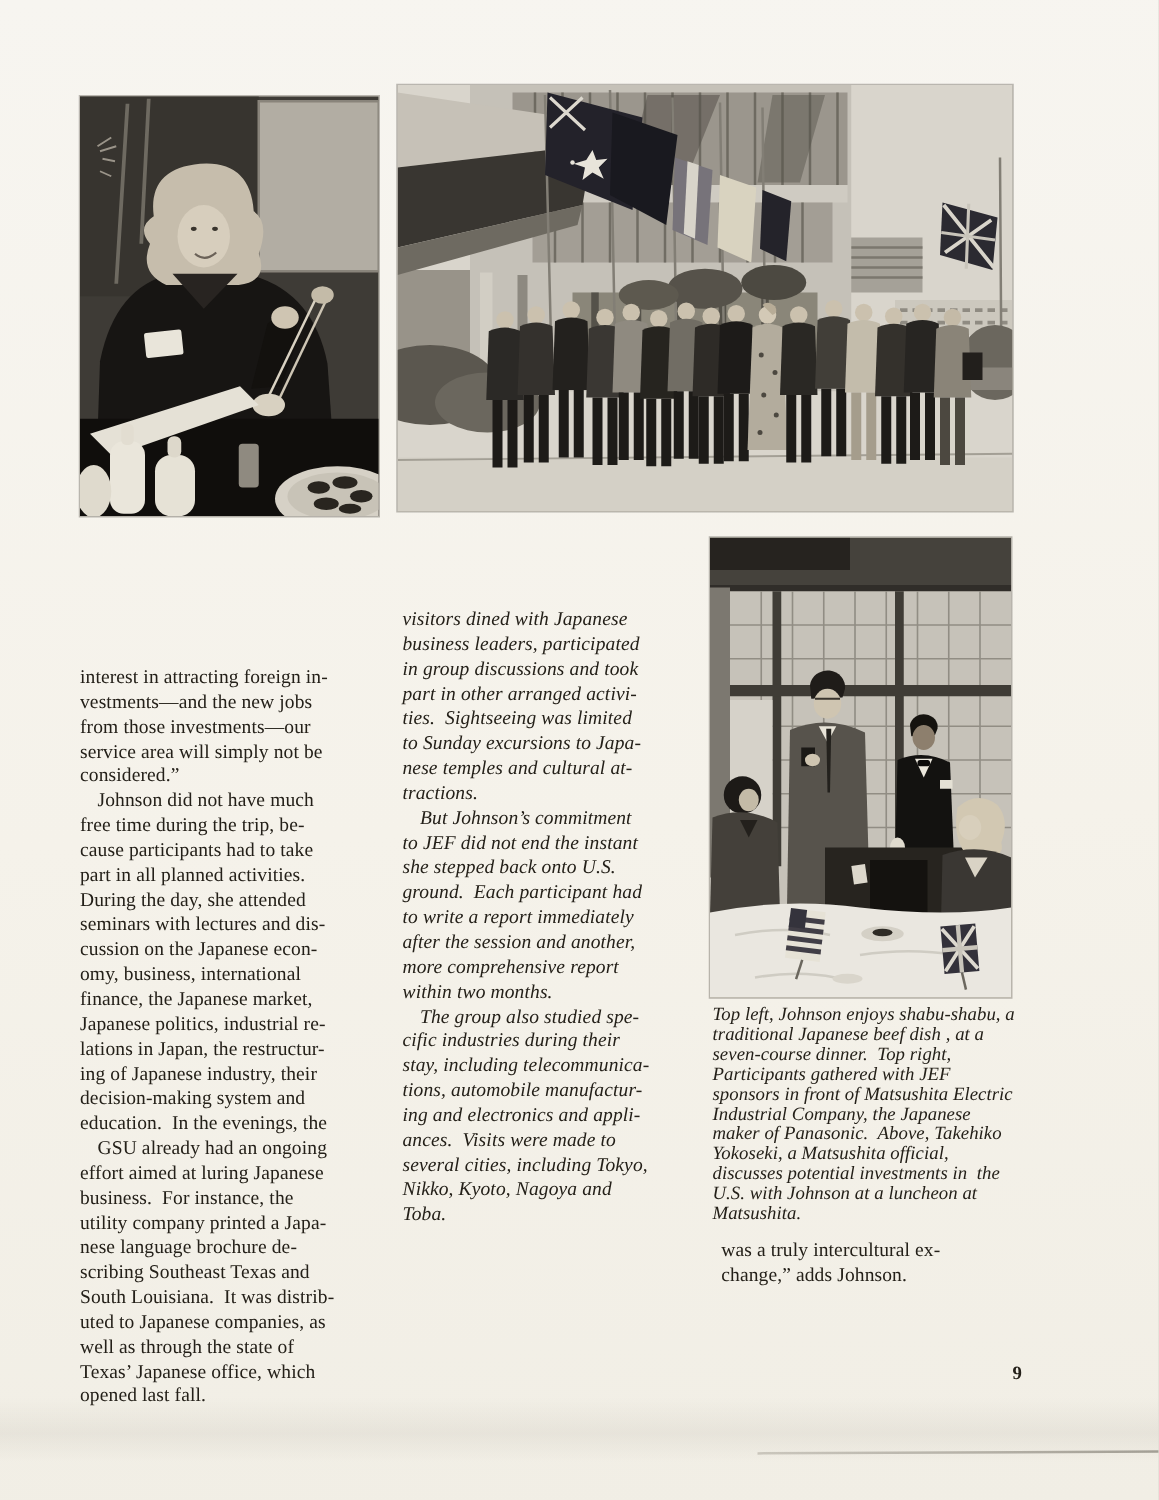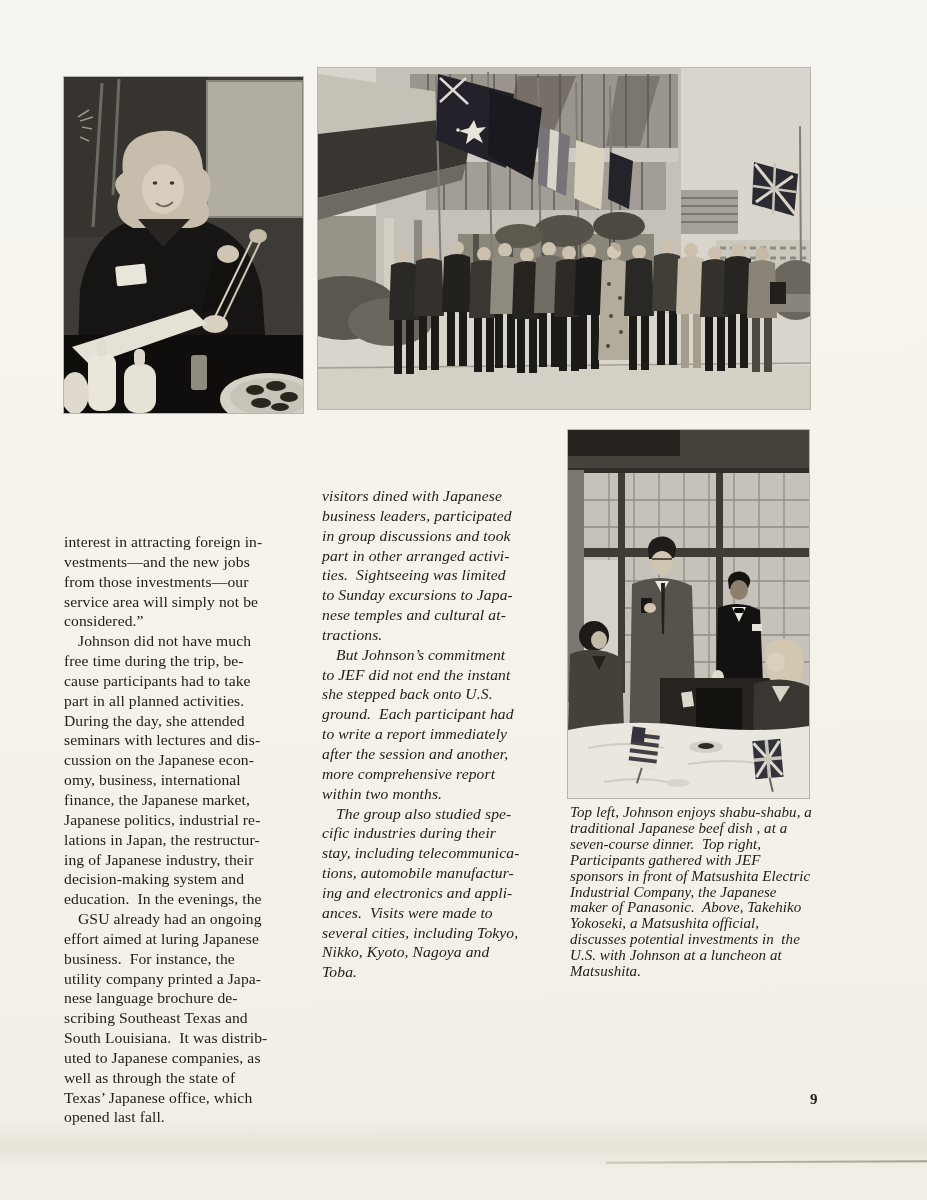--- a/index.html
+++ b/index.html
@@ -304,18 +304,22 @@
 seven-course dinner.  Top right,
 Participants gathered with JEF
 sponsors in front of Matsushita Electric
 Industrial Company, the Japanese
 maker of Panasonic.  Above, Takehiko
 Yokoseki, a Matsushita official,
 discusses potential investments in  the
 U.S. with Johnson at a luncheon at
 Matsushita.</div>
 
+  <div class="col" style="left:577px; top:991px; width:260px;">
+    <p class="para">was a truly intercultural ex-
+change,” adds Johnson.</p>
+  </div>
 
   <div class="pagenum" style="left:810px; top:1091px;">9</div>
 
   <div class="edge-line" style="left:606px; top:1161px; width:321px;"></div>
 
 </div>
 
 </body></html>

